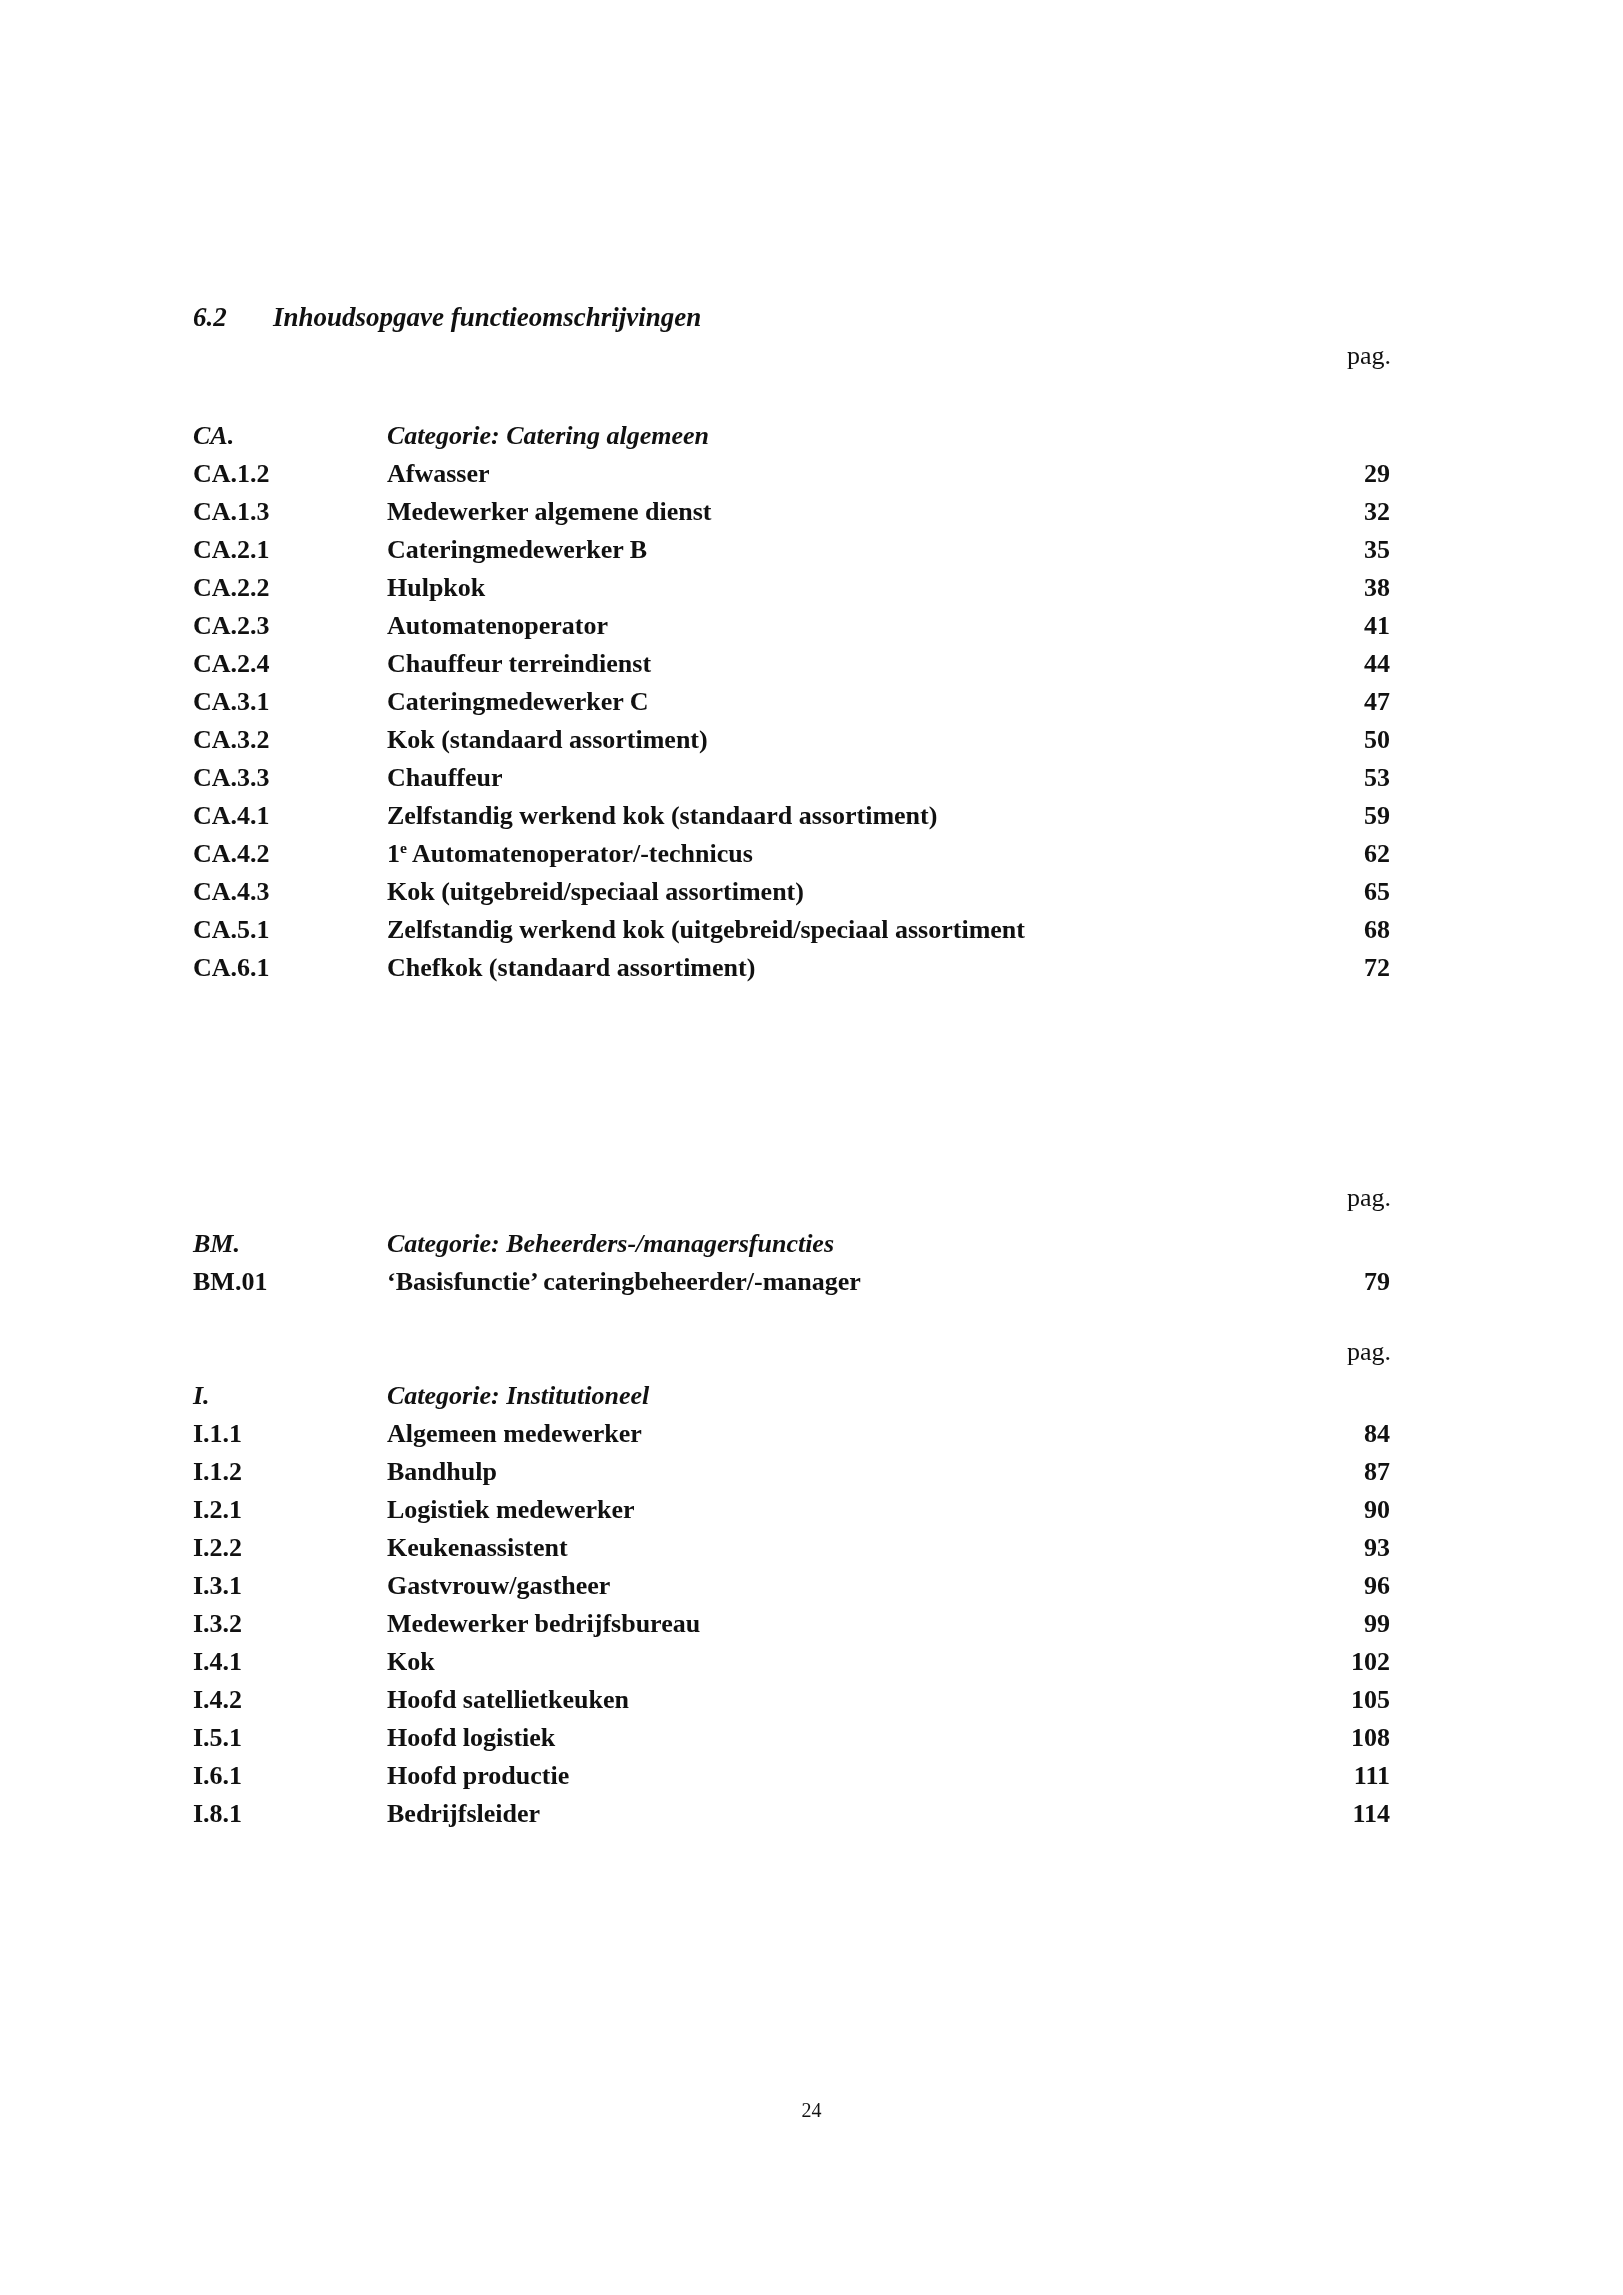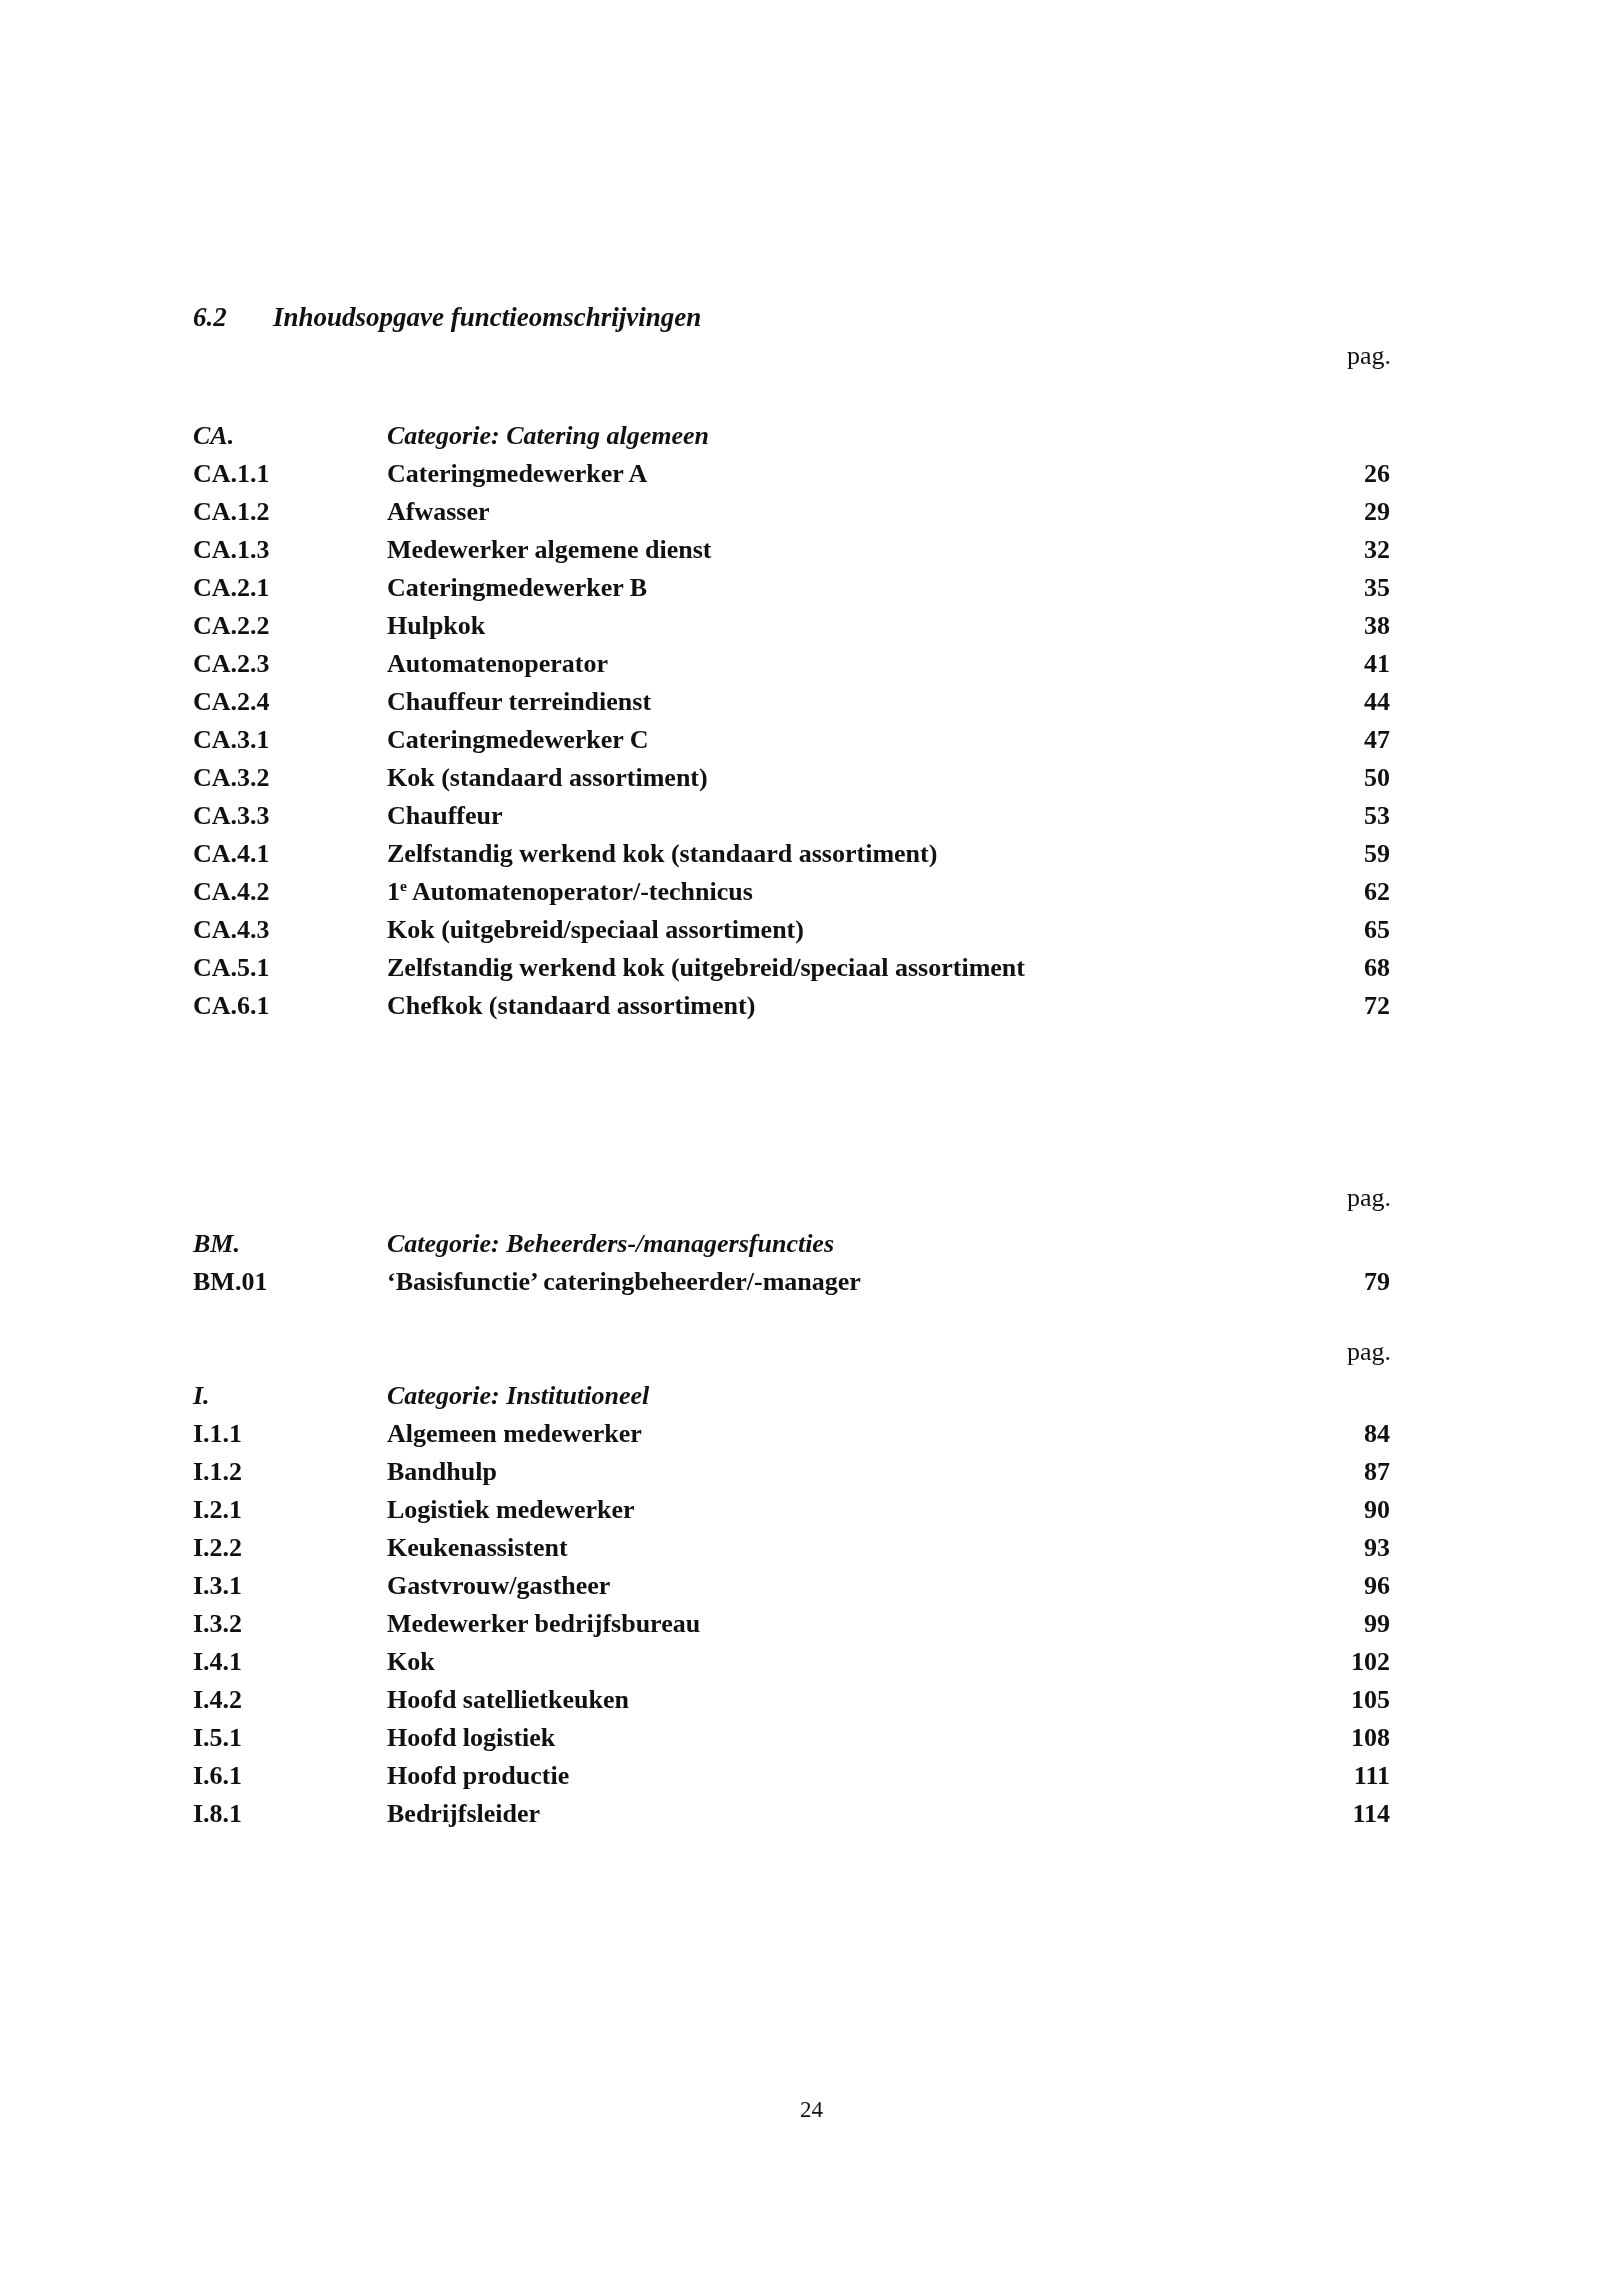--- a/index.html
+++ b/index.html
@@ -22,44 +22,39 @@
     .row {
       position: relative; height: 38px; font-size: 26px; line-height: 38px;
       white-space: nowrap;
     }
     .row .code { position: absolute; left: 0; }
     .row .title { position: absolute; left: 194px; }
     .row .page { position: absolute; right: 0; text-align: right; }
     .row.cat { font-style: italic; }
     .page-number {
       position: absolute; left: 0; width: 1623px; top: 2095px; text-align: center;
-      font-size: 23px; line-height: 30px;
+      font-size: 20px; line-height: 30px;
     }
     sup { font-size: 0.6em; line-height: 0; vertical-align: 0.55em; }
   </style>
 </head>
 <body>
 
 <div class="heading">
   <span class="num">6.2</span><span>Inhoudsopgave functieomschrijvingen</span>
 </div>
 
 <div id="toc">
     <div class="pag" style="top: 341px;">pag.</div>
     <div class="section" style="top: 417px;">
       <div class="row cat">
         <span class="code">CA.</span>
         <span class="title">Categorie: Catering algemeen</span>
       </div>
       <div class="row">
-        <span class="code">CA.1.1</span>
-        <span class="title">Cateringmedewerker A</span>
-        <span class="page">26</span>
-      </div>
-      <div class="row">
         <span class="code">CA.1.2</span>
         <span class="title">Afwasser</span>
         <span class="page">29</span>
       </div>
       <div class="row">
         <span class="code">CA.1.3</span>
         <span class="title">Medewerker algemene dienst</span>
         <span class="page">32</span>
       </div>
       <div class="row">

